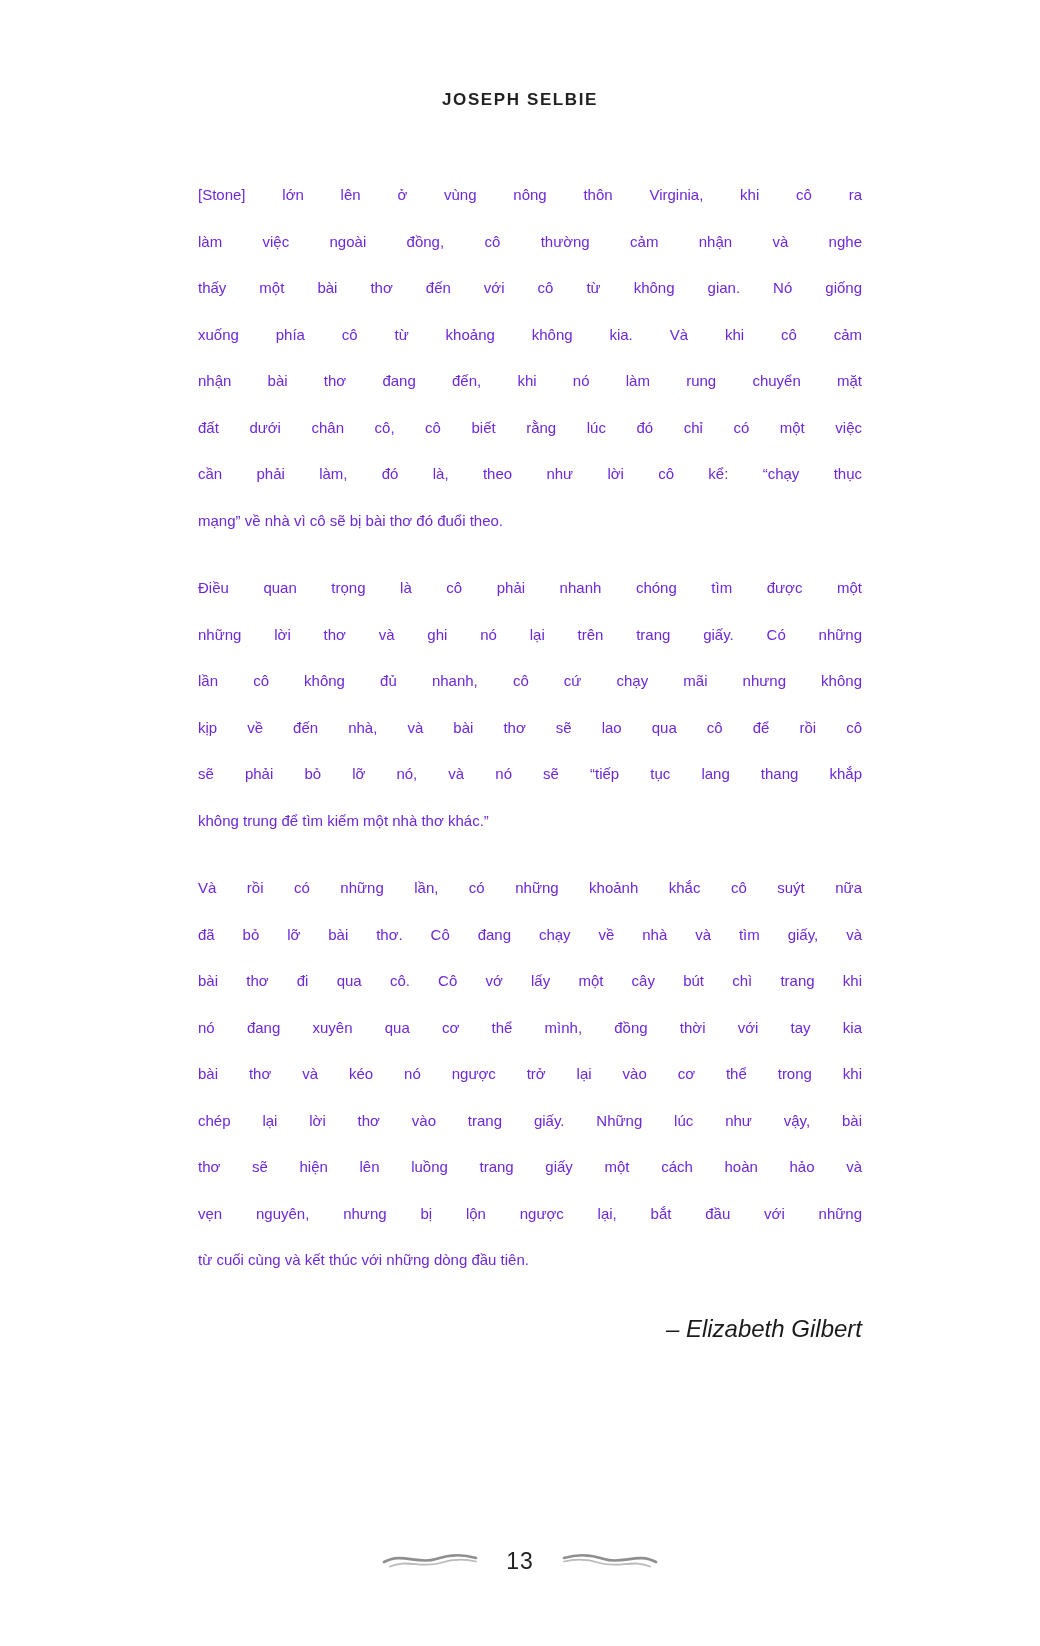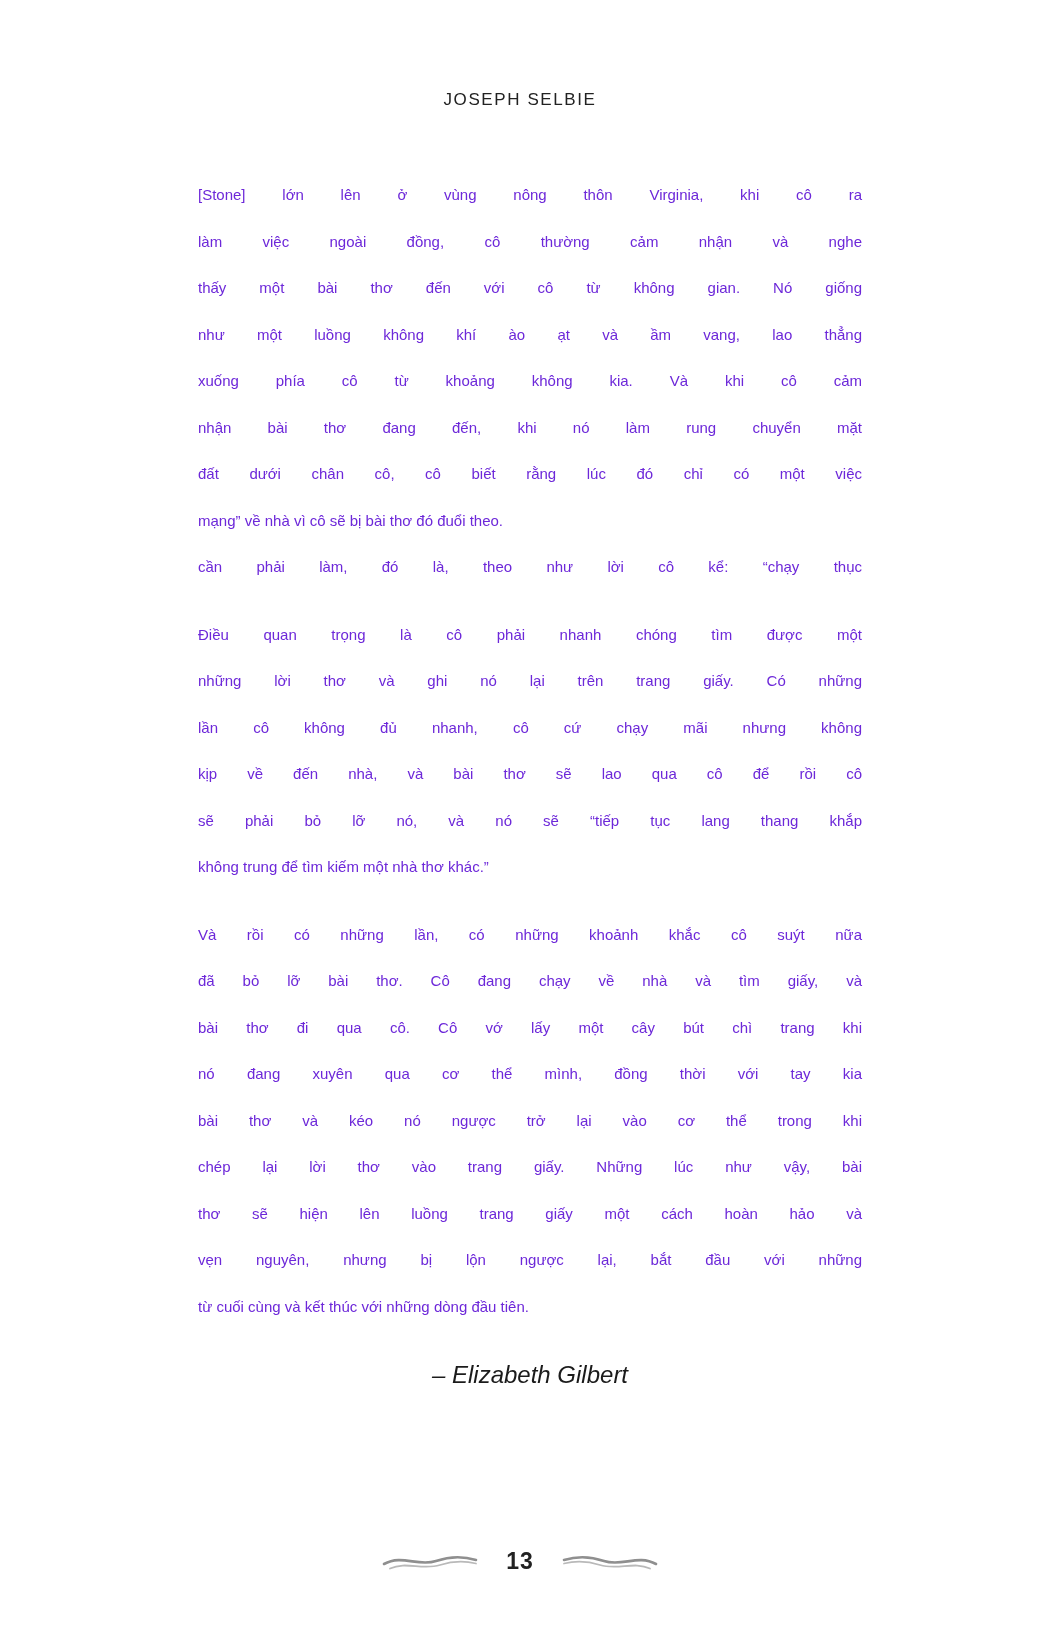--- a/index.html
+++ b/index.html
@@ -13,21 +13,21 @@
     overflow: hidden;
   }
   .running-head {
     position: absolute;
     top: 90px;
     left: 0;
     width: 100%;
     text-align: center;
     font-size: 17px;
     letter-spacing: 1.6px;
-    font-weight: 400;
+    font-weight: 700;
     color: #222222;
   }
   .text-block {
     position: absolute;
     left: 198px;
     top: 172px;
     width: 664px;
   }
   .para { margin: 0 0 21px 0; }
   .line {
@@ -35,59 +35,57 @@
     line-height: 46.5px;
     text-align: justify;
     text-align-last: justify;
     color: #6d28d9;
   }
   .line.last-line { text-align-last: left; }
   .attribution {
     font-size: 24px;
     line-height: 48px;
     font-style: italic;
-    text-align: center;
+    text-align: right;
     color: #1b1b1b;
     margin-top: 2px;
   }
   .footer {
     position: absolute;
     top: 1548px;
     left: 0;
     width: 100%;
     display: flex;
     justify-content: center;
-    align-items: center;
+    align-items: flex-start;
     gap: 28px;
-    font-weight: bold;
   }
   .page-number {
     font-size: 23px;
     color: #222222;
     letter-spacing: 1px;
   }
   .flourish { display: block; }
 </style>
 </head>
 <body>
 
 <div class="running-head">JOSEPH SELBIE</div>
 
 <div class="text-block">
 
   <div class="para">
     <div class="line">[Stone] lớn lên ở vùng nông thôn Virginia, khi cô ra</div>
     <div class="line">làm việc ngoài đồng, cô thường cảm nhận và nghe</div>
     <div class="line">thấy một bài thơ đến với cô từ không gian. Nó giống</div>
-    <div class="line">như một luồng không khí ào ạt và ầm vang, lao thẳng</div>
     <div class="line">xuống phía cô từ khoảng không kia. Và khi cô cảm</div>
     <div class="line">nhận bài thơ đang đến, khi nó làm rung chuyển mặt</div>
     <div class="line">đất dưới chân cô, cô biết rằng lúc đó chỉ có một việc</div>
+    <div class="line">cần phải làm, đó là, theo như lời cô kể: “chạy thục</div>
     <div class="line last-line">mạng” về nhà vì cô sẽ bị bài thơ đó đuổi theo.</div>
-    <div class="line">cần phải làm, đó là, theo như lời cô kể: “chạy thục</div>
   </div>
 
   <div class="para">
     <div class="line">Điều quan trọng là cô phải nhanh chóng tìm được một</div>
     <div class="line">những lời thơ và ghi nó lại trên trang giấy. Có những</div>
     <div class="line">lần cô không đủ nhanh, cô cứ chạy mãi nhưng không</div>
     <div class="line">kịp về đến nhà, và bài thơ sẽ lao qua cô để rồi cô</div>
     <div class="line">sẽ phải bỏ lỡ nó, và nó sẽ “tiếp tục lang thang khắp</div>
     <div class="line last-line">không trung để tìm kiếm một nhà thơ khác.”</div>
   </div>

